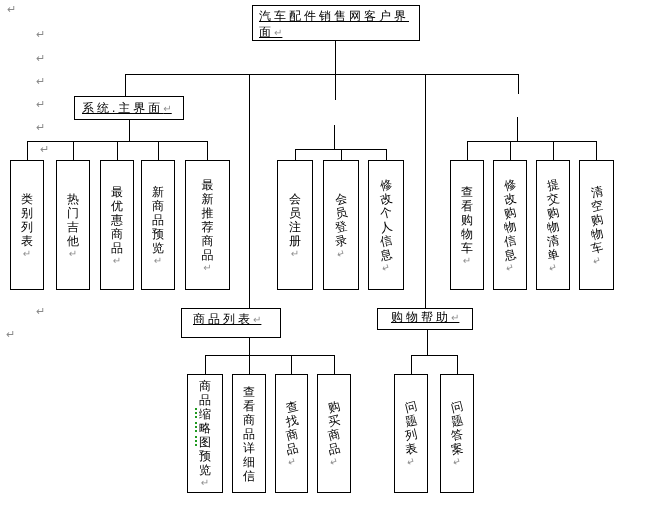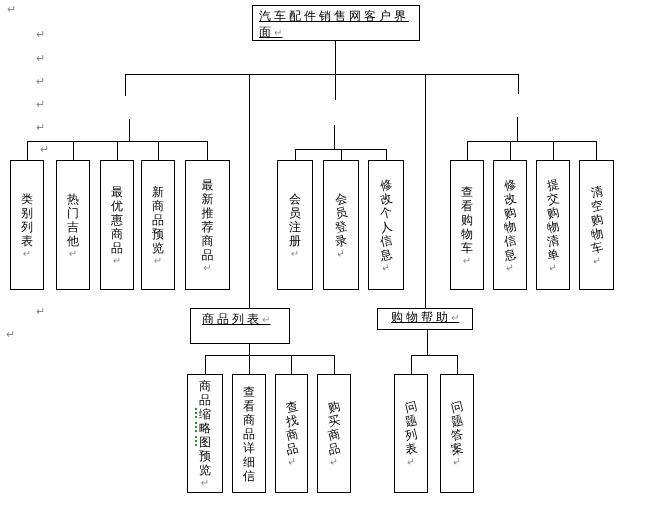--- a/index.html
+++ b/index.html
@@ -76,24 +76,27 @@
 
   <div class="line" style="left:427px;top:329px;width:1px;height:26px"></div>
   <div class="line" style="left:411px;top:355px;width:47px;height:1px"></div>
   <div class="line" style="left:411px;top:355px;width:1px;height:19px"></div>
   <div class="line" style="left:457px;top:355px;width:1px;height:19px"></div>
 
   <div class="hbox" style="left:252px;top:5px;width:168px;height:36px;padding:2px 2px 0 6px">
     <span>汽车配件销售网客户界面</span><span class="rm">↵</span>
   </div>
 
-
-
-
-  <div class="hbox" style="left:190px;top:308px;width:100px;height:36px;padding:2px 0 0 11px">
+  <div class="hbox" style="left:74px;top:96px;width:110px;height:24px;padding:3px 0 0 7px">
+    <span>系统.主界面</span><span class="rm">↵</span>
+  </div>
+
+
+
+  <div class="hbox" style="left:181px;top:308px;width:100px;height:30px;padding:2px 0 0 11px">
     <span>商品列表</span><span class="rm">↵</span>
   </div>
 
   <div class="hbox" style="left:377px;top:308px;width:96px;height:22px;padding:0 0 0 13px">
     <span>购物帮助</span><span class="rm">↵</span>
   </div>
 
   <div class="vbox" style="left:10px;top:160px;width:34px;height:130px">
     <div class="vtext">
         <span class="vchar">类</span>

